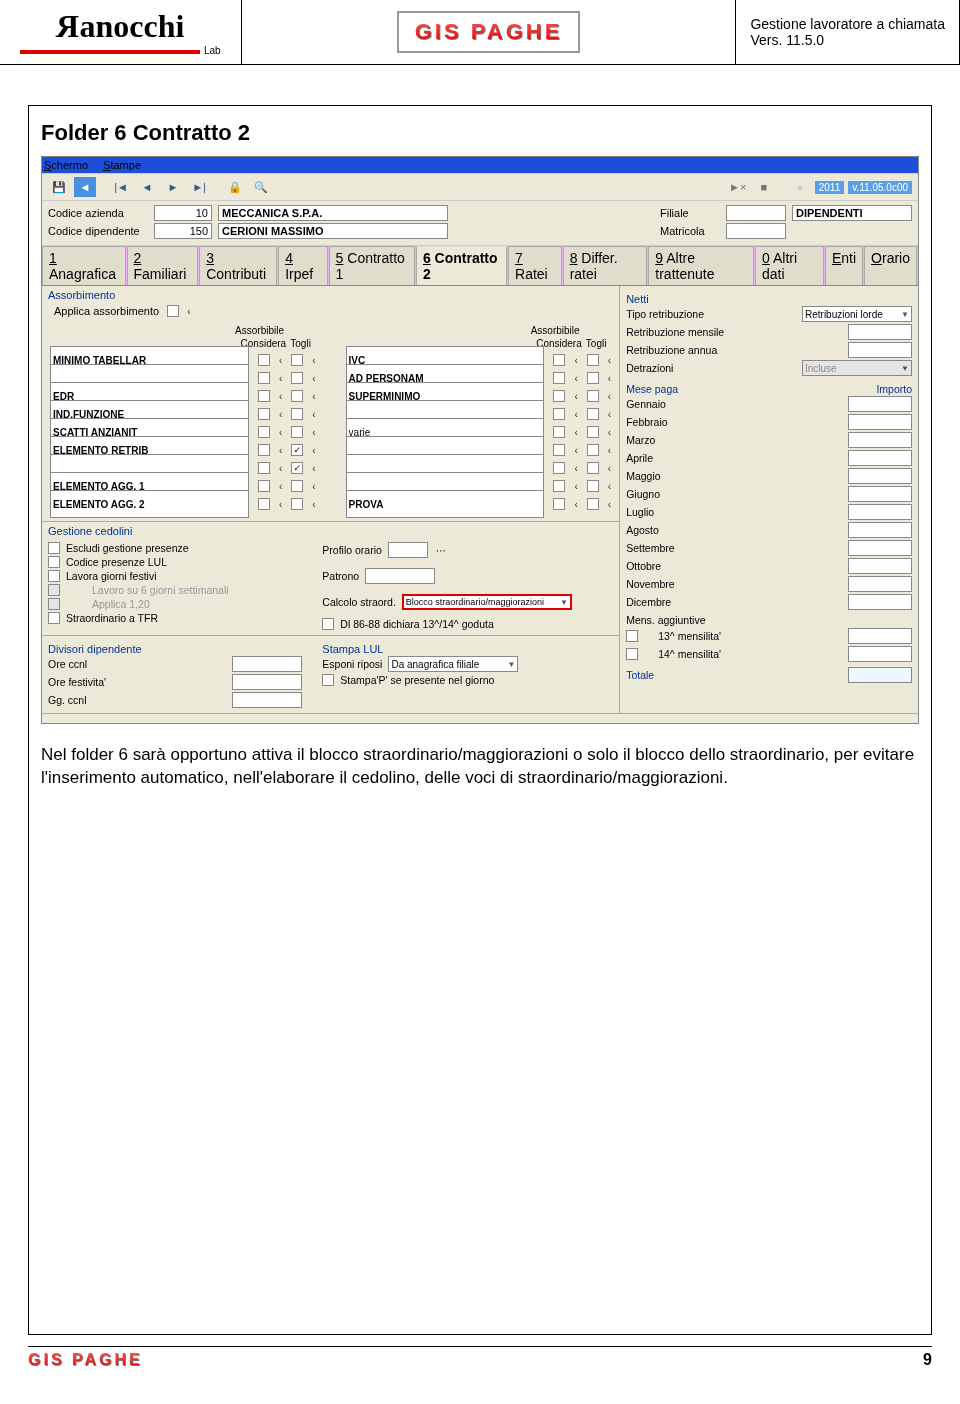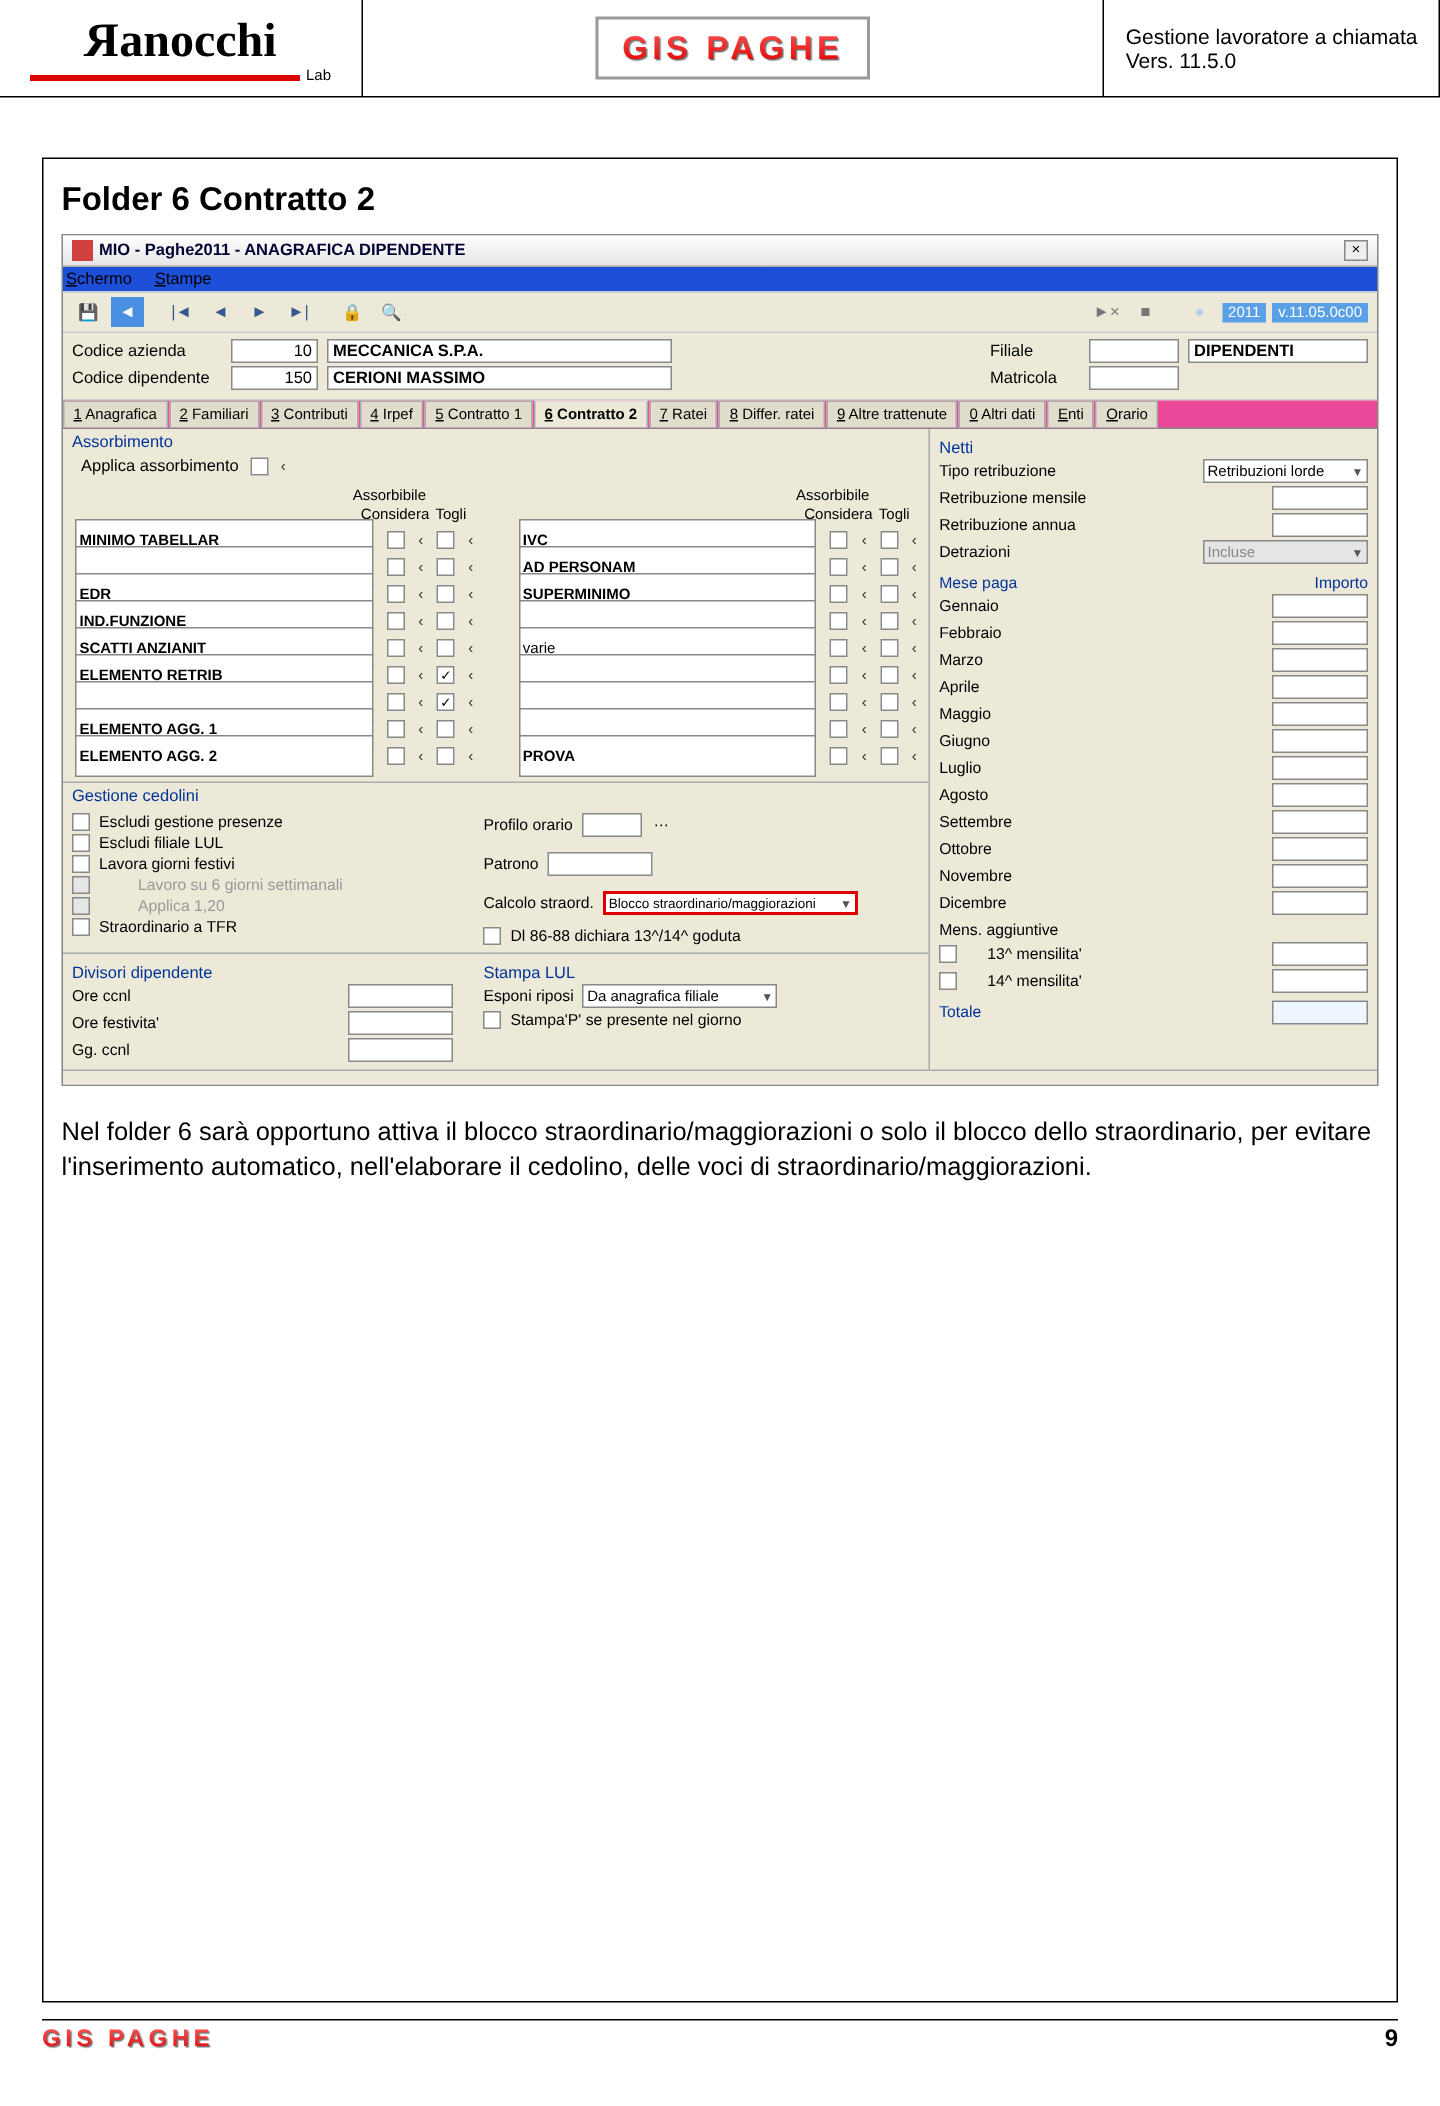--- a/index.html
+++ b/index.html
@@ -38,21 +38,21 @@
   .hdr-fields { background: #ece9d8; padding: 4px 6px; border-bottom: 1px solid #ccc; }
   .hdr-row { display: flex; align-items: center; gap: 6px; margin-bottom: 2px; }
   .hdr-lbl { width: 100px; }
   .hdr-box { border: 1px solid #888; background: #fff; height: 16px; padding: 0 3px; display: flex; align-items: center; }
   .hdr-box.num { width: 58px; justify-content: flex-end; }
   .hdr-box.name { width: 230px; font-weight: bold; }
   .hdr-box.small { width: 60px; }
   .hdr-box.filiale { width: 120px; font-weight: bold; }
   .hdr-right { margin-left: auto; display: flex; align-items: center; gap: 6px; }
   
-  .tabs-row { display: flex; border-bottom: 1px solid #888; background: #ec4899; font-size: 10px; }
+  .tabs-row { display: flex; border-bottom: 1px solid #888; background: #f0abfc; font-size: 14px; }
   .tab { padding: 3px 6px; border: 1px solid #aaa; border-bottom: none; background: #e0ddcc; margin-right: 1px; }
   .tab.active { background: #ece9d8; font-weight: bold; border-top: 1px solid #ddd; }
   .tab u { text-decoration: underline; }
   
   .app-body { display: flex; background: #ece9d8; }
   .left-col { flex: 0 0 66%; border-right: 1px solid #aaa; }
   .right-col { flex: 1; padding: 4px 6px; }
   
   .grp-title { color: #003399; font-size: 11px; padding: 3px 6px 0 6px; }
   .assorb-area { padding: 2px 6px 8px 6px; border-bottom: 1px solid #aaa; }
@@ -134,27 +134,20 @@
   <div class="logo-cell doc-title-cell" style="flex-direction:column; align-items:flex-start;">
     <div>Gestione lavoratore a chiamata</div>
     <div>Vers. 11.5.0</div>
   </div>
 </div>
 
 <div class="content-frame">
   <div class="section-title">Folder 6 Contratto 2</div>
 
   <div class="app-window">
-    <div class="app-titlebar">
-      <div class="app-title-left">
-        <span style="width:14px;height:14px;background:#d04040;display:inline-block;"></span>
-        <span>MIO - Paghe2011 - ANAGRAFICA DIPENDENTE</span>
-      </div>
-      <div class="app-close">×</div>
-    </div>
     <div class="app-menu">
       <span><u>S</u>chermo</span>
       <span><u>S</u>tampe</span>
     </div>
     <div class="app-toolbar">
       <span class="tb-btn" style="color:#2a6ec7;">💾</span>
       <span class="tb-btn" style="background:#4a90e2;color:#fff;">◄</span>
       <span class="tb-sep"></span>
       <span class="tb-btn" style="color:#35598e;">|◄</span>
       <span class="tb-btn" style="color:#35598e;">◄</span>
@@ -455,21 +448,21 @@
         <div class="grp-title">Gestione cedolini</div>
         <div class="ced-area">
           <div class="ced-split">
             <div class="ced-left" id="ced-left">
                 <div class="ced-row">
                   <span class="chk"></span>
                   <span class="ced-lbl">Escludi gestione presenze</span>
                 </div>
                 <div class="ced-row">
                   <span class="chk"></span>
-                  <span class="ced-lbl">Escludi filiale LUL</span>
+                  <span class="ced-lbl">Codice presenze LUL</span>
                 </div>
                 <div class="ced-row">
                   <span class="chk"></span>
                   <span class="ced-lbl">Lavora giorni festivi</span>
                 </div>
                 <div class="ced-row disabled">
                   <span class="chk" style="background: rgb(229, 229, 229);"></span>
                   <span class="ced-lbl">Lavoro su 6 giorni settimanali</span>
                 </div>
                 <div class="ced-row disabled">

